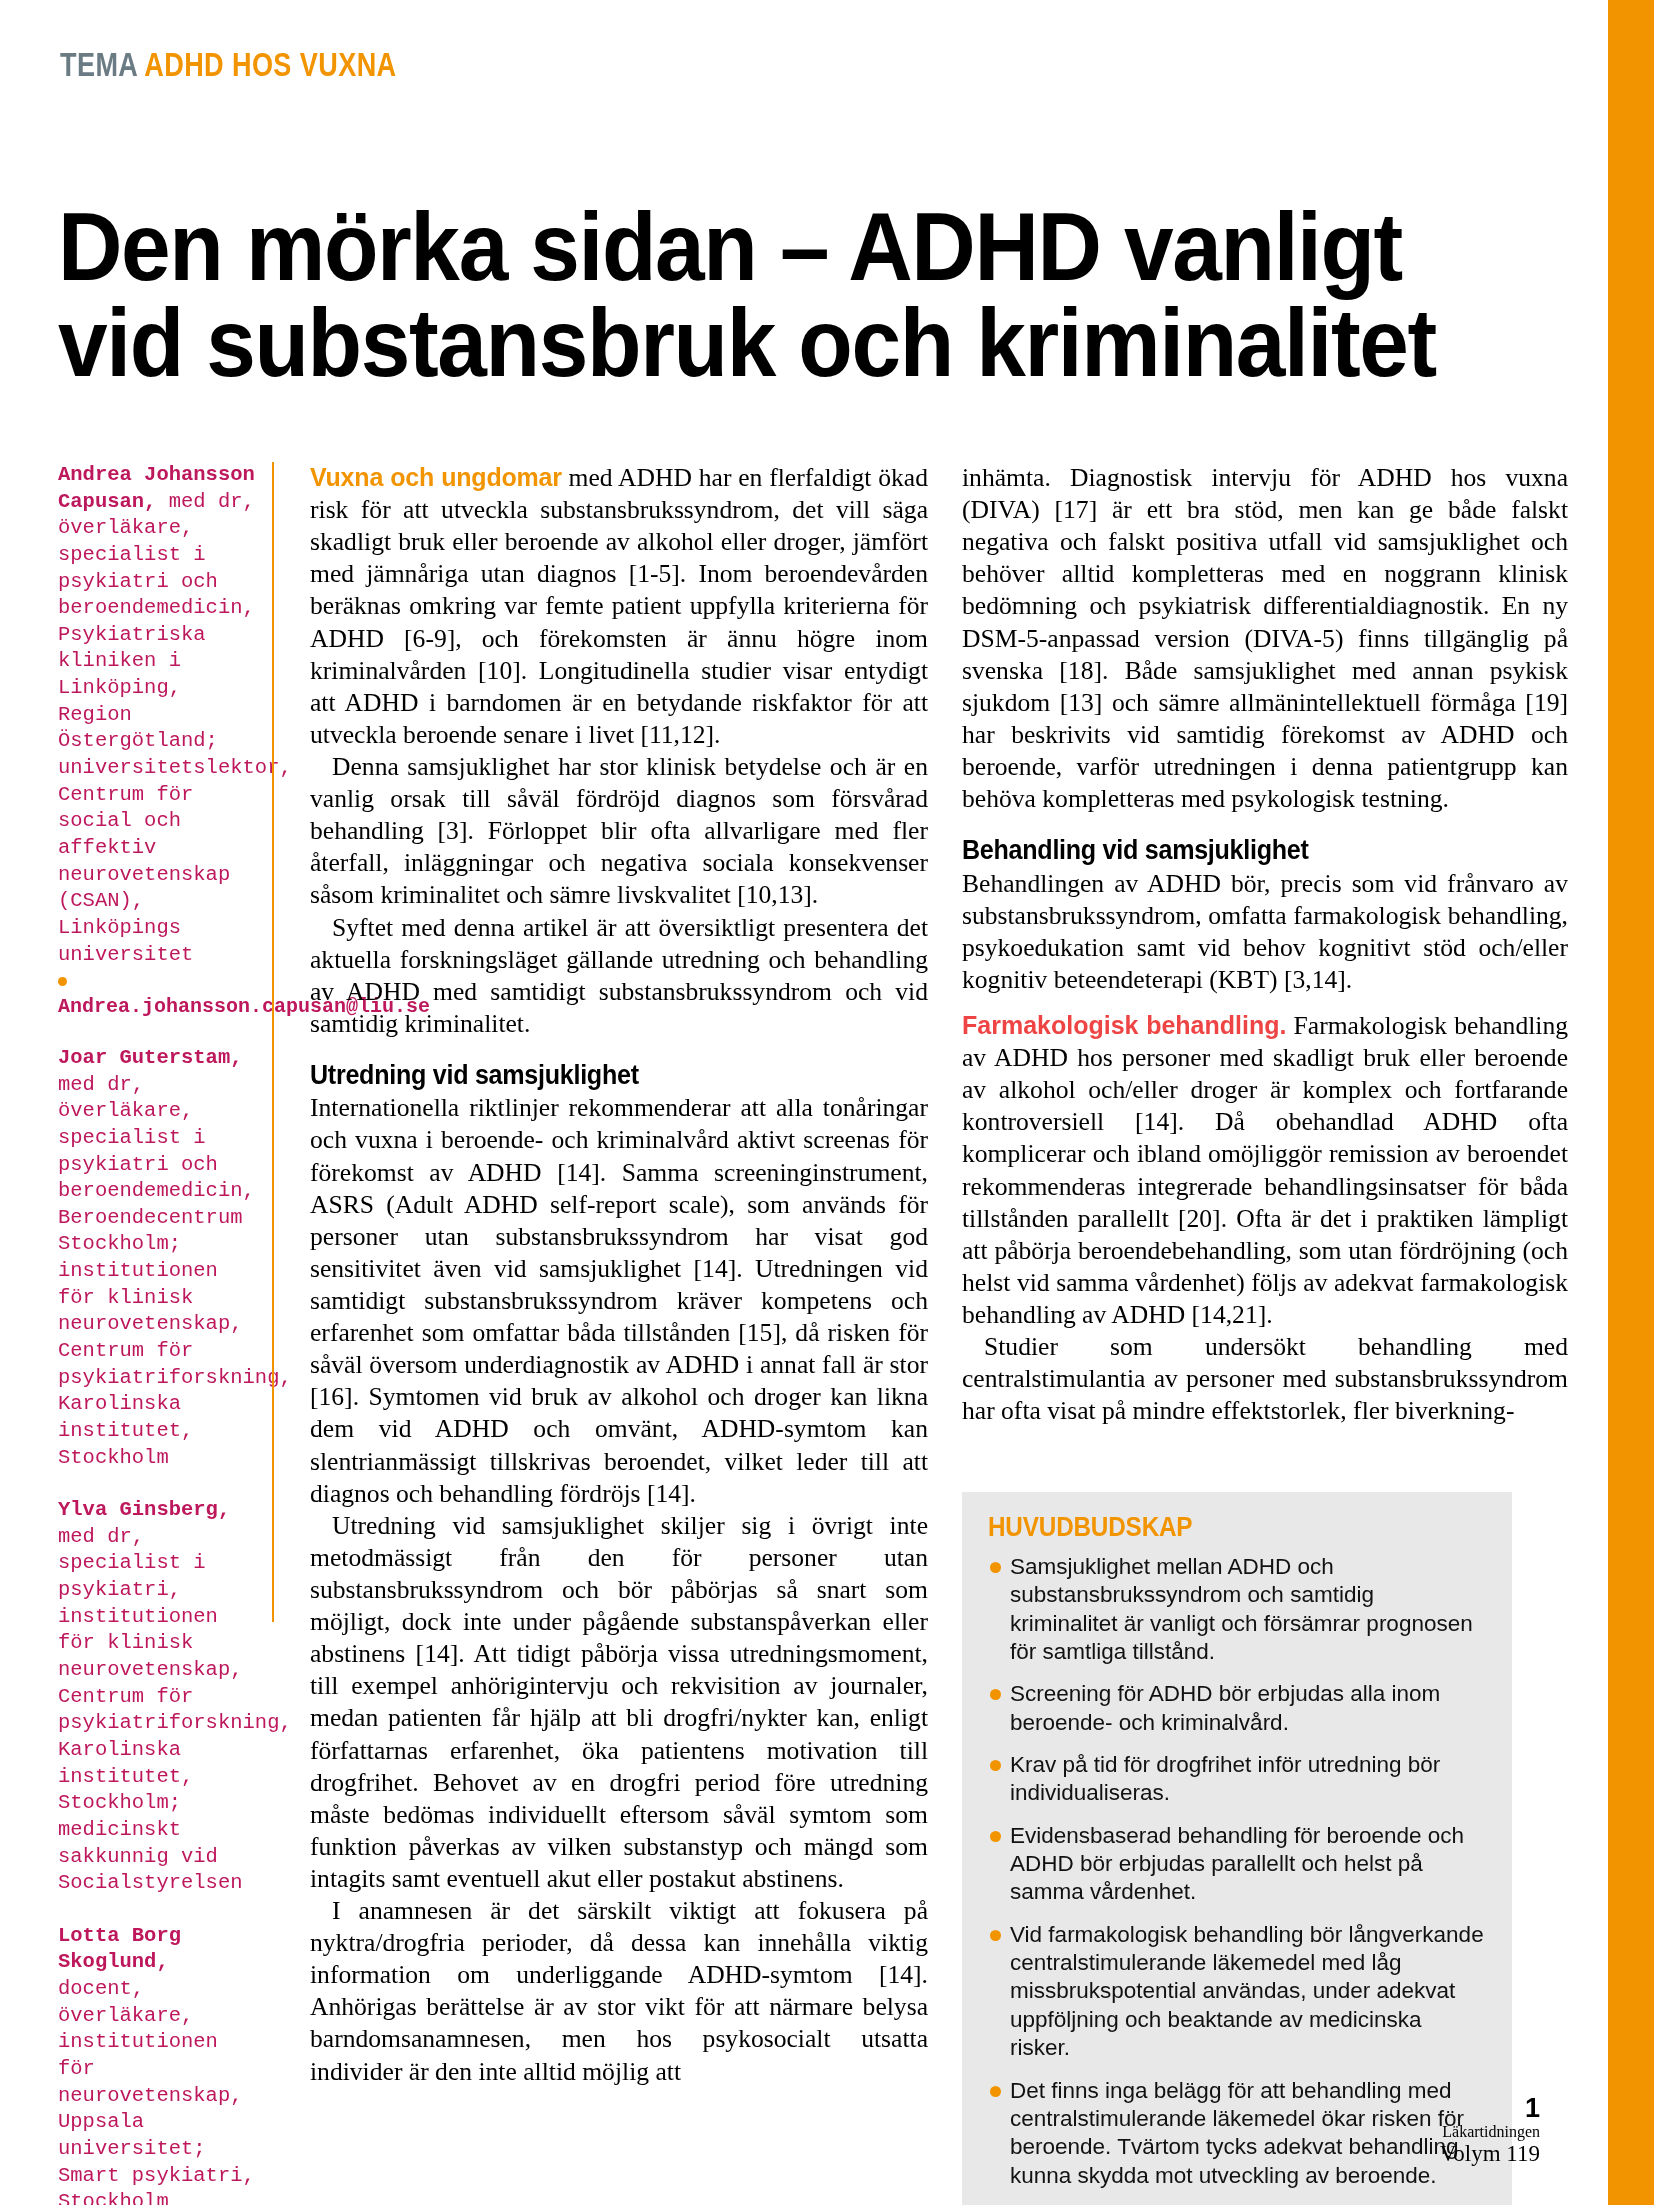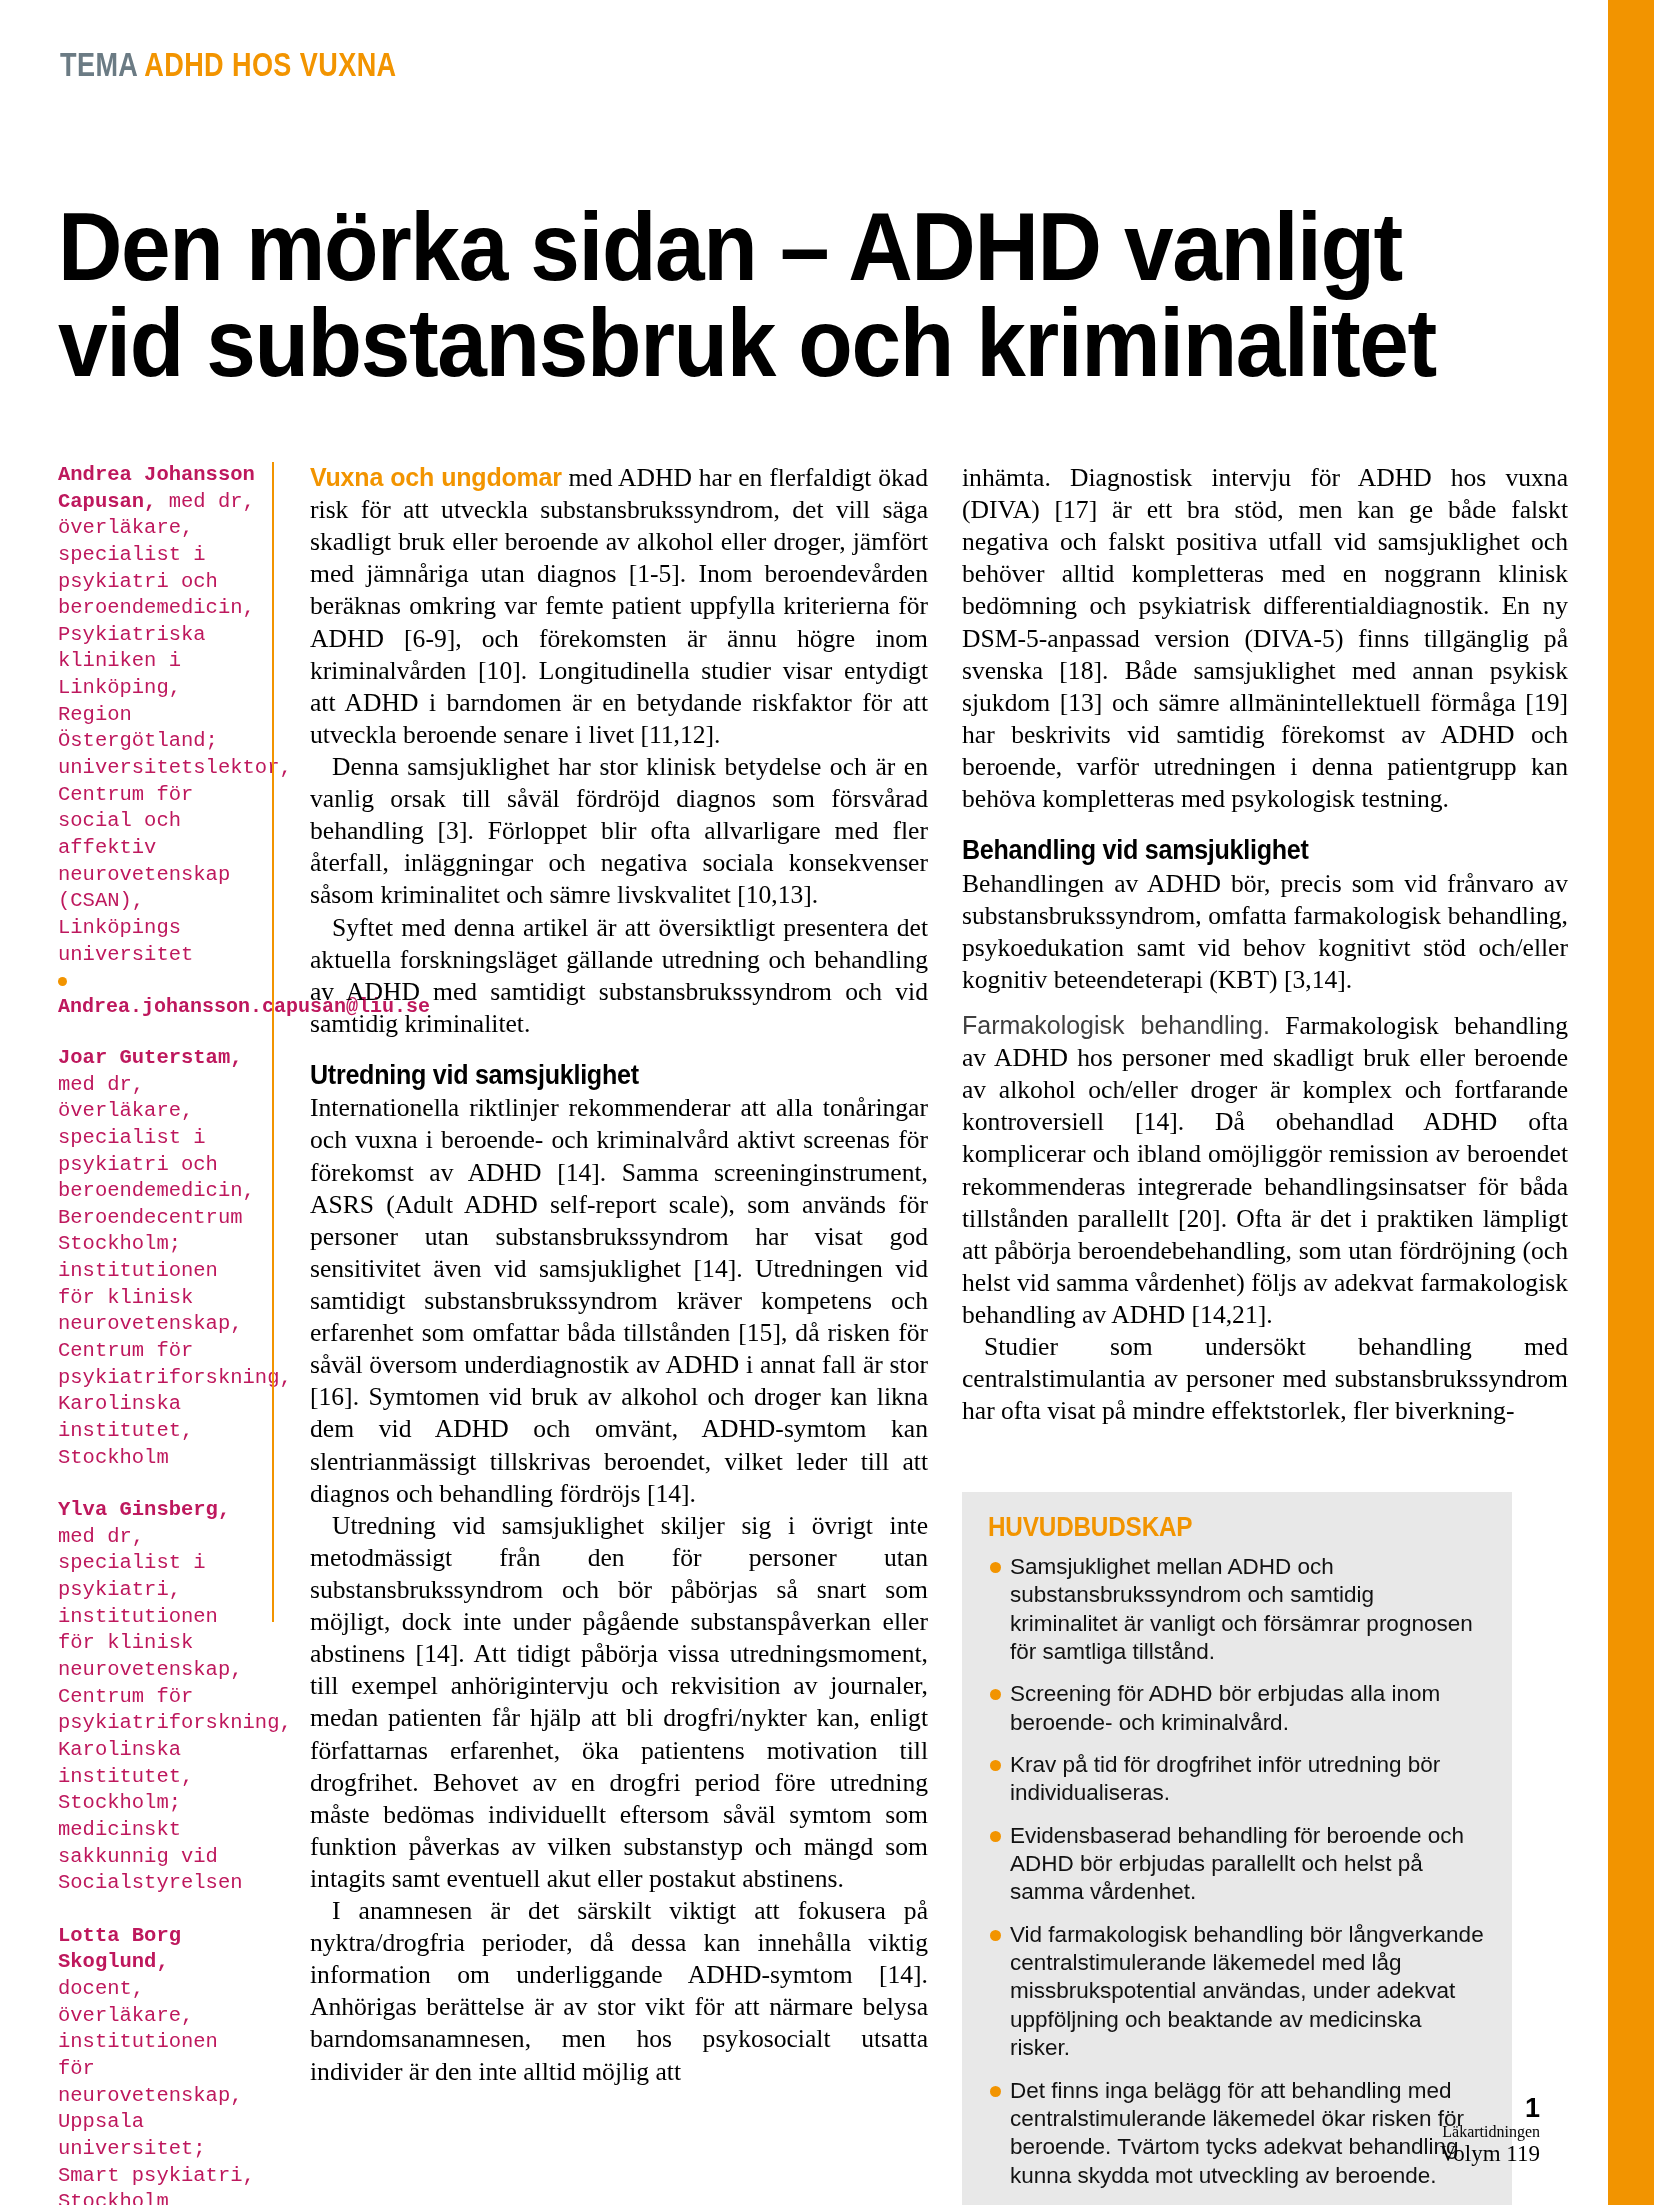--- a/index.html
+++ b/index.html
@@ -141,23 +141,23 @@
     line-height: 1.05;
     margin: 21px 0 3px 0;
     letter-spacing: -0.3px;
     color: #000;
     transform: scaleX(0.93);
     transform-origin: left center;
     text-align: left;
   }
   .runin {
     font-family: "Liberation Sans Narrow", "Liberation Sans", sans-serif;
-    font-weight: 400;
+    font-weight: 700;
     font-size: 25px;
-    color: #404040;
+    color: #ef4444;
     margin-top: 36px;
   }
   .spacer-para { height: 14px; }
 
   
   .factbox {
     position: absolute;
     left: 962px;
     top: 1492px;
     width: 550px;

